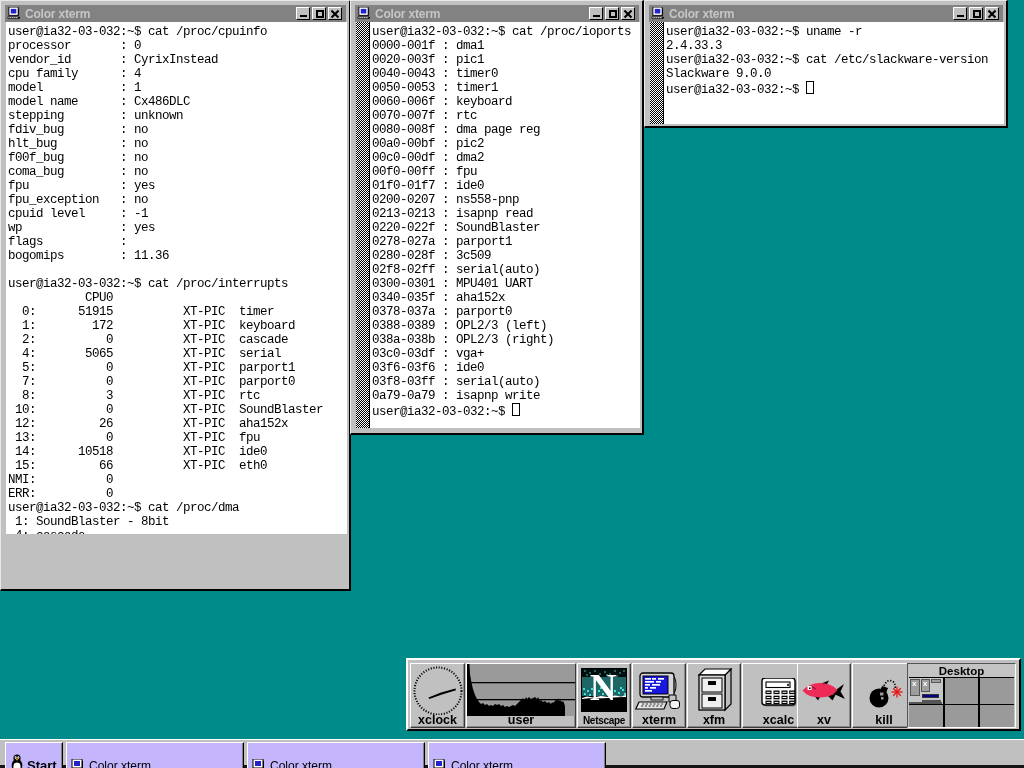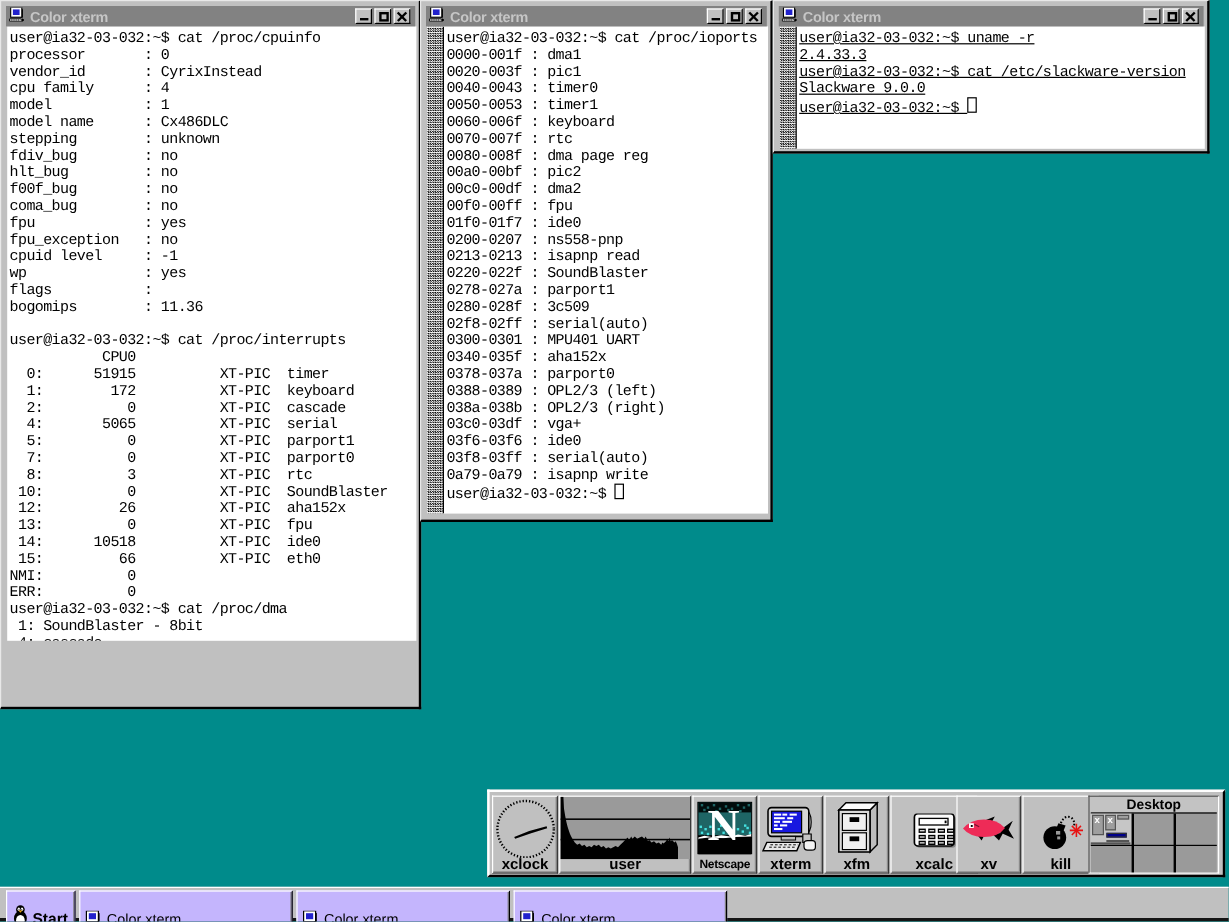--- a/index.html
+++ b/index.html
@@ -166,21 +166,21 @@
     <span class="ticon"><svg width="14" height="13" viewBox="0 0 15 14">
           <use href="#miniterm"></use>
         </svg></span>
     <span class="ttl">Color xterm</span>
     <div class="btns">
       <div class="wbtn b-min"></div>
         <div class="wbtn b-max"></div>
         <div class="wbtn b-cls"></div>
     </div>
   </div>
-  <div class="term" style="height:102px;text-decoration:underline;">
+  <div class="term" style="height:102px;">
     <div class="sb"></div>
     <pre id="p3">user@ia32-03-032:~$ uname -r
 2.4.33.3
 user@ia32-03-032:~$ cat /etc/slackware-version
 Slackware 9.0.0
 user@ia32-03-032:~$ <span class="cur"></span></pre>
   </div>
 </div>
 
 <div id="dock">

